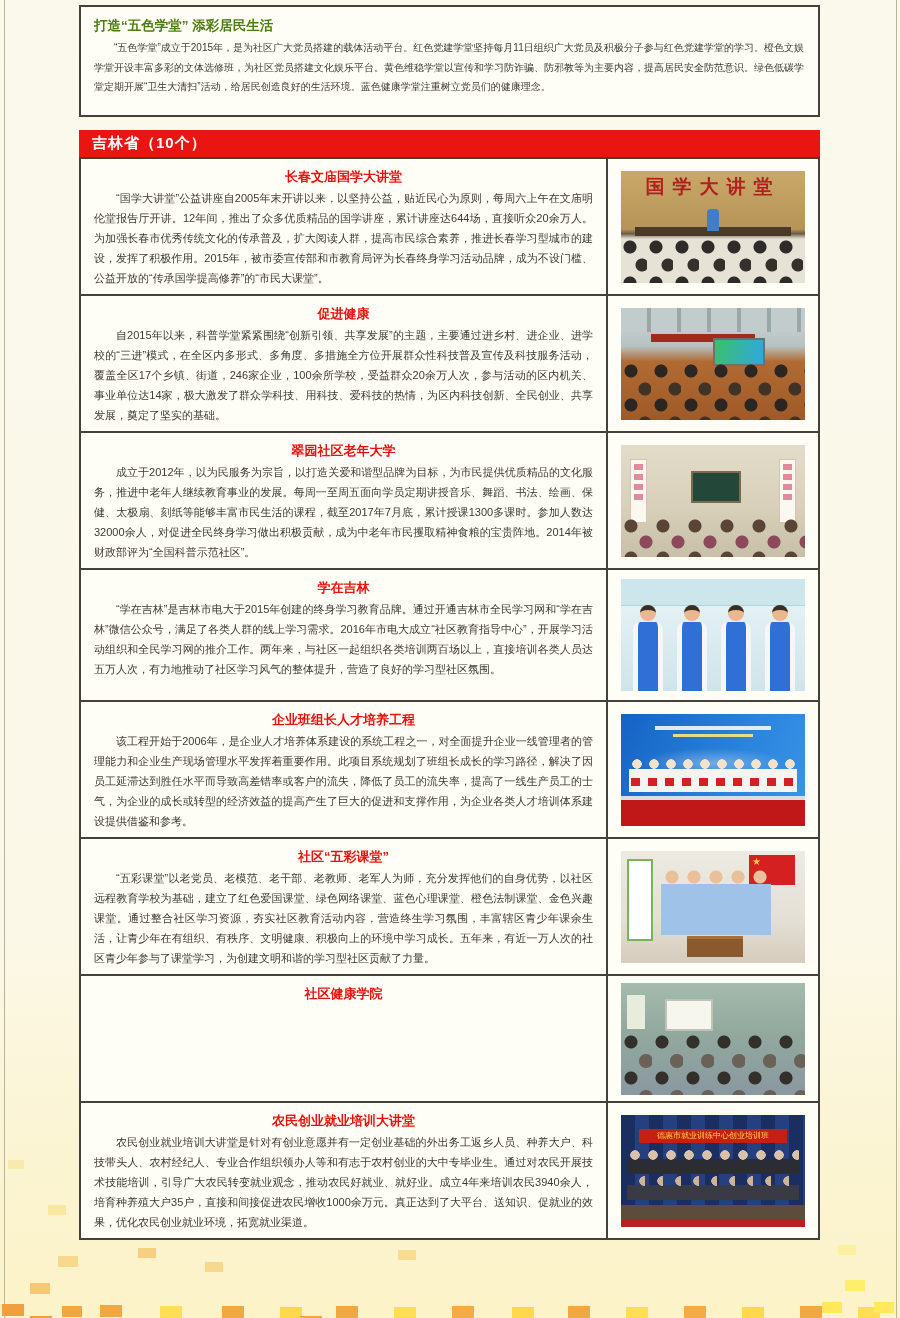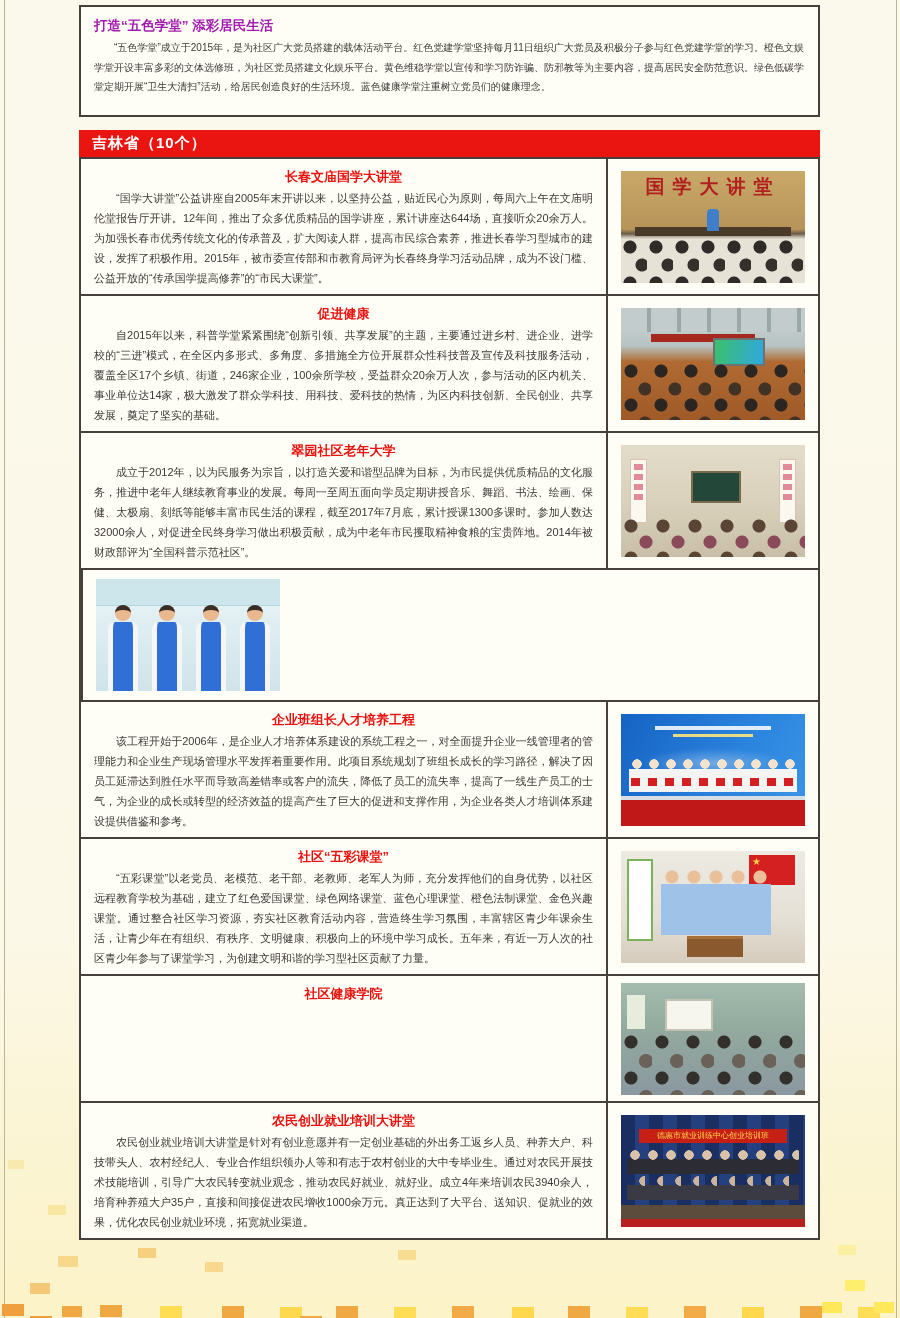--- a/index.html
+++ b/index.html
@@ -10,21 +10,21 @@
     color:#3c3836;
   }
   .trim-line{position:absolute;top:0;bottom:0;width:1px;background:#b9b59b;}
   .trim-left{left:4px;} .trim-right{left:896px;}
   .tile{position:absolute;display:block;}
   .content{position:absolute;left:79px;top:5px;width:741px;}
   .intro-box{
     border:2px solid #45413a;background:#fffef6;
     padding:9px 14px 12px 13px;box-sizing:border-box;min-height:112px;
   }
-  .intro-title{color:#a21caf;font-weight:bold;font-size:13.5px;line-height:20px;margin:0 0 2px 0;}
+  .intro-title{color:#4d7c0f;font-weight:bold;font-size:13.5px;line-height:20px;margin:0 0 2px 0;}
   .intro-body{font-size:10px;line-height:19.5px;text-align:justify;text-indent:2em;margin:0;}
   .province-banner{
     margin-top:13px;height:27px;background:#ea1410;color:#ffffff;
     display:flex;align-items:center;font-size:15px;font-weight:bold;
     padding-left:13px;letter-spacing:1px;
   }
   .sections-box{border:2px solid #45413a;background:#fffef6;}
   .section-row{display:flex;border-bottom:2px solid #45413a;}
   .section-row:last-child{border-bottom:none;}
   .section-text{flex:1;padding:8px 13px 6px 13px;box-sizing:border-box;}
@@ -208,20 +208,24 @@
               <i></i>
               <i></i>
               <i></i>
             </div>
           <div class="crowd"></div>
         </div>
       </div>
     </div>
 
     <div class="section-row" style="min-height:130px">
+      <div class="section-text">
+        <h3 class="section-title">学在吉林</h3>
+        <p class="section-body">“学在吉林”是吉林市电大于2015年创建的终身学习教育品牌。通过开通吉林市全民学习网和“学在吉林”微信公众号，满足了各类人群的线上学习需求。2016年市电大成立“社区教育指导中心”，开展学习活动组织和全民学习网的推介工作。两年来，与社区一起组织各类培训两百场以上，直接培训各类人员达五万人次，有力地推动了社区学习风气的整体提升，营造了良好的学习型社区氛围。</p>
+      </div>
       <div class="photo-cell">
         <div class="photo scene4">
           <div class="top"></div>
           <div class="p" style="left:10px">
               <span class="head"></span>
               <span class="bodyv"></span>
             </div>
           <div class="p" style="left:54px">
               <span class="head"></span>
               <span class="bodyv"></span>

